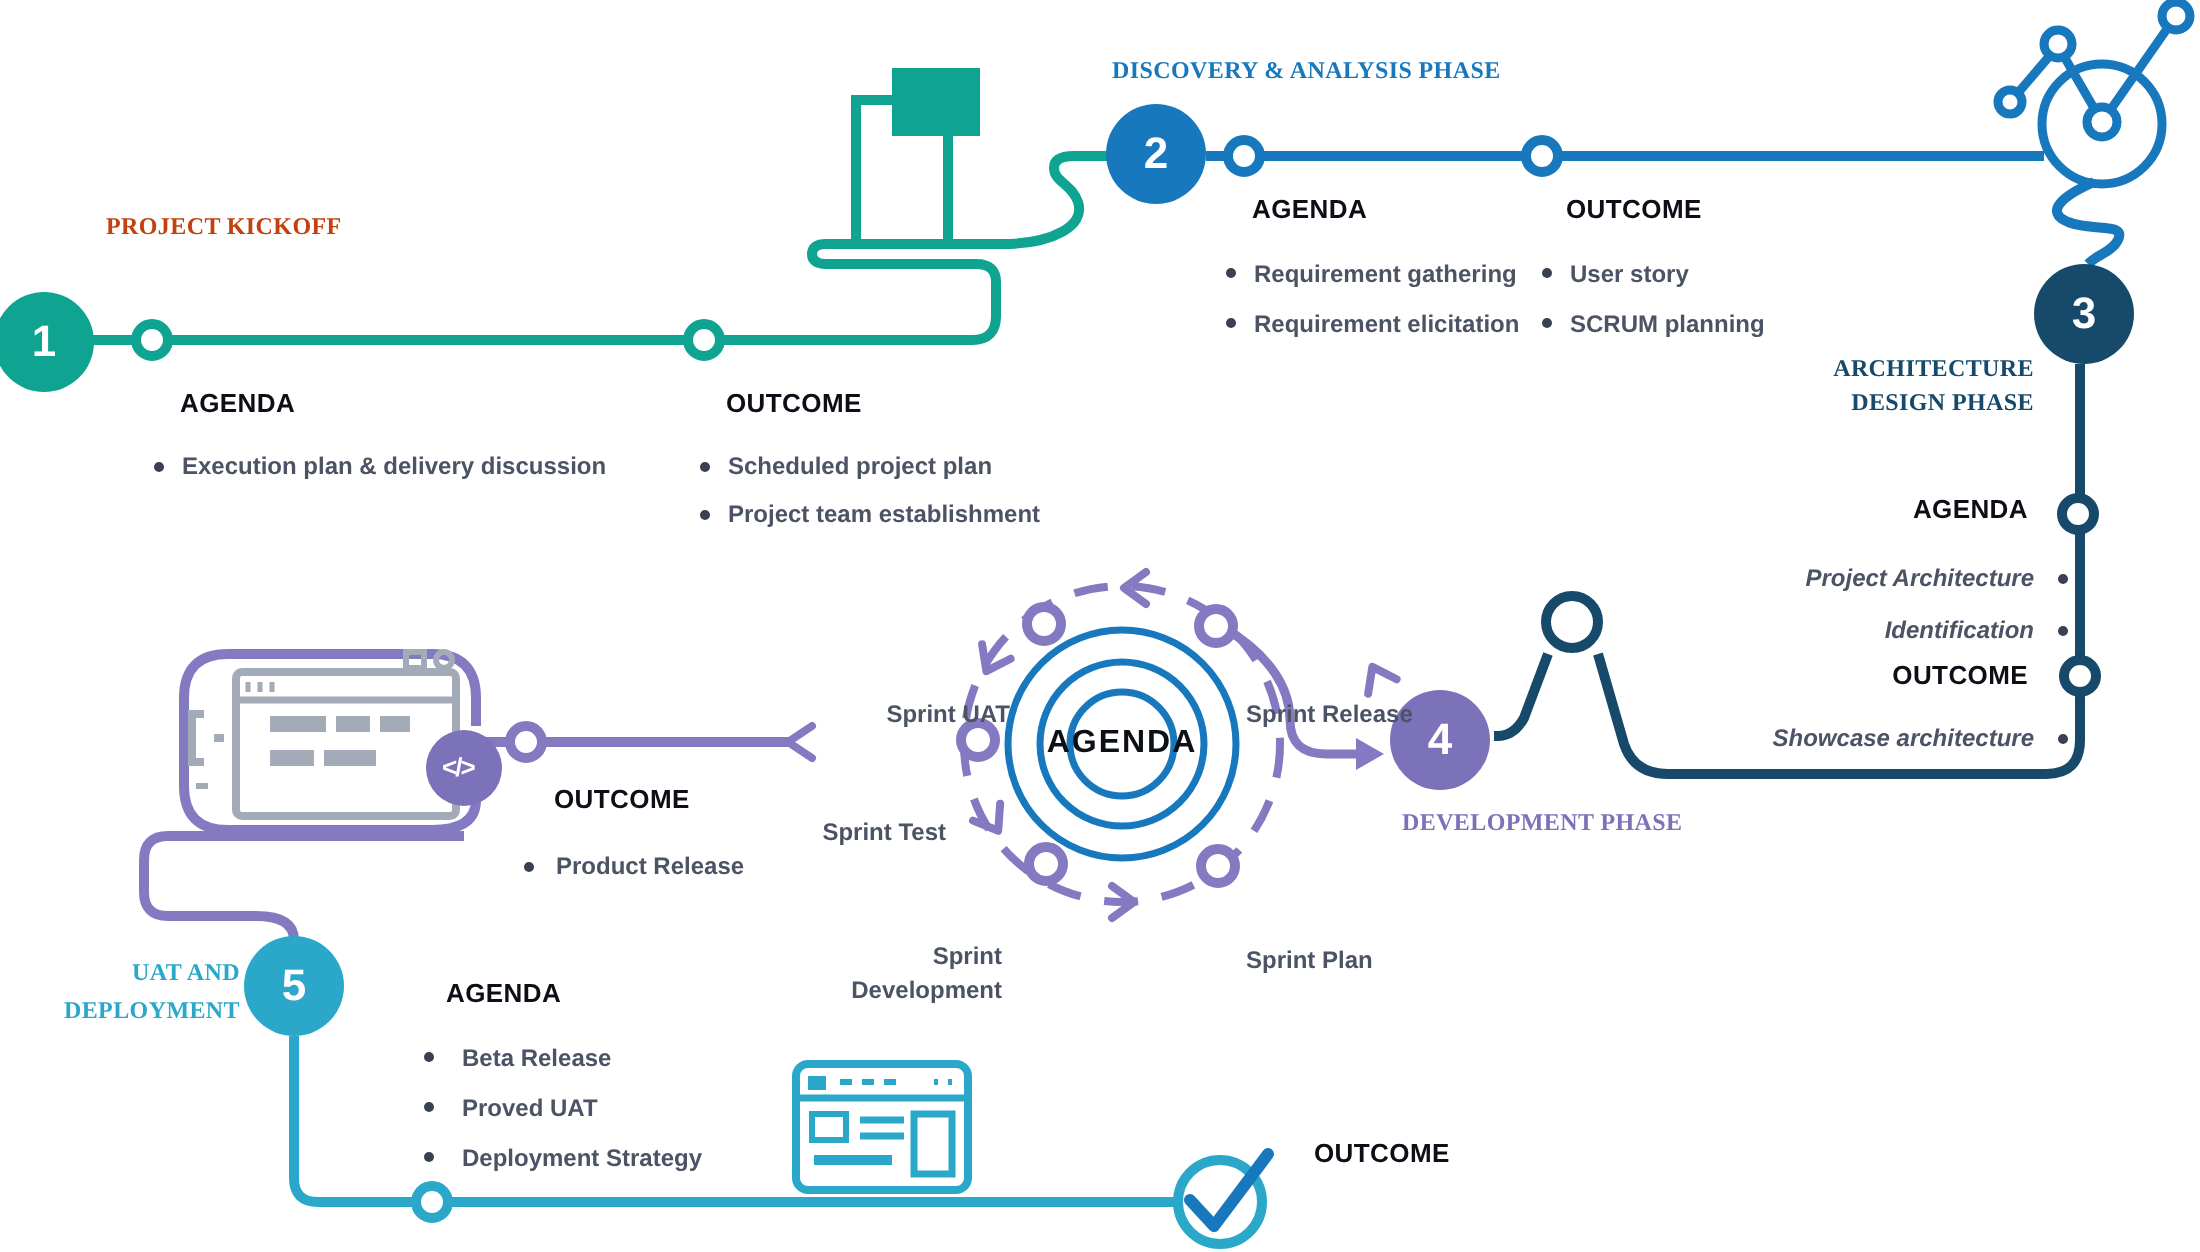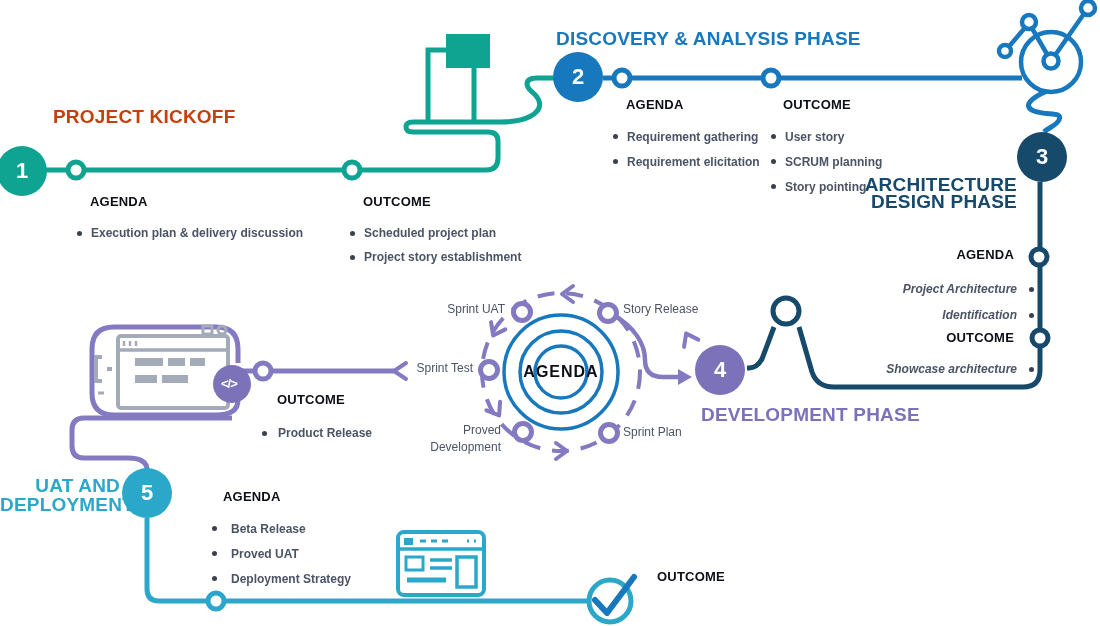--- a/index.html
+++ b/index.html
@@ -1,30 +1,30 @@
 <!DOCTYPE html>
 <html><head>
 <meta charset="utf-8">
 <style>
   html,body{margin:0;padding:0;background:#fff;}
   #stage{position:relative;width:1100px;height:626px;background:#fff;overflow:hidden;
          font-family:"Liberation Sans",sans-serif;}
   #flow-svg{position:absolute;left:0;top:0;}
   .abs{position:absolute;}
-  .phase-title{font-size:19px;font-weight:700;letter-spacing:.2px;white-space:nowrap;}
+  .phase-title{font-size:12px;font-weight:700;letter-spacing:.2px;white-space:nowrap;font-family:Liberation Serif, serif;}
   .hdr{font-size:13px;font-weight:800;color:#0c0f16;letter-spacing:.2px;}
   .item{display:flex;align-items:center;font-size:12px;font-weight:700;color:#4b5365;white-space:nowrap;}
   .item .bullet{width:5px;height:5px;border-radius:50%;background:#394050;flex:0 0 auto;}
   .ltr .item .bullet{margin-right:9px;}
   .rtl .item{justify-content:flex-end;font-style:italic;}
   .rtl .item .bullet{margin-left:12px;}
   .row-h26{height:26px;} .row-h25{height:25px;} .row-h24{height:24px;}
   .circle{position:absolute;width:50px;height:50px;border-radius:50%;color:#fff;
           font-size:22px;font-weight:700;display:flex;align-items:center;justify-content:center;}
-  .cycle-label{font-size:12px;font-weight:400;color:#4b5365;}
+  .cycle-label{font-size:12px;font-weight:700;color:#4b5365;margin-top:48px;}
   .code-glyph{position:absolute;color:#fff;font-size:13px;font-weight:800;letter-spacing:-1px;}
 </style>
 </head>
 <body>
 
 <div id="stage">
 
   <svg id="flow-svg" width="1100" height="626" viewBox="0 0 1100 626">
 
     <g stroke="#0fa392" fill="none" stroke-width="5">
@@ -170,21 +170,21 @@
   </div>
 
   <div class="abs ltr" style="left:350px;top:194px;">
     <div class="hdr" style="margin-left:13px;height:27px;">OUTCOME</div>
     <div class="item row-h24">
         <span class="bullet"></span>
         <span>Scheduled project plan</span>
       </div>
     <div class="item row-h24">
         <span class="bullet"></span>
-        <span>Project story establishment</span>
+        <span>Project team establishment</span>
       </div>
   </div>
 
   <div class="abs ltr" style="left:613px;top:97px;">
     <div class="hdr" style="margin-left:13px;height:27px;">AGENDA</div>
     <div class="item row-h25">
         <span class="bullet"></span>
         <span>Requirement gathering</span>
       </div>
     <div class="item row-h25">
@@ -195,24 +195,20 @@
 
   <div class="abs ltr" style="left:771px;top:97px;">
     <div class="hdr" style="margin-left:12px;height:27px;">OUTCOME</div>
     <div class="item row-h25">
         <span class="bullet"></span>
         <span>User story</span>
       </div>
     <div class="item row-h25">
         <span class="bullet"></span>
         <span>SCRUM planning</span>
-      </div>
-    <div class="item row-h25">
-        <span class="bullet"></span>
-        <span>Story pointing</span>
       </div>
   </div>
 
   <div class="abs rtl" style="right:66px;top:247px;width:230px;text-align:right;">
     <div class="hdr" style="margin-right:20px;height:29px;">AGENDA</div>
     <div class="item row-h26">
         <span>Project Architecture</span>
         <span class="bullet"></span>
       </div>
     <div class="item row-h26">
@@ -220,24 +216,24 @@
         <span class="bullet"></span>
       </div>
     <div class="hdr" style="margin-right:20px;height:28px;padding-top:2px;box-sizing:border-box;">OUTCOME</div>
     <div class="item row-h26">
         <span>Showcase architecture</span>
         <span class="bullet"></span>
       </div>
   </div>
 
   <div class="abs cycle-label" style="right:595px;top:302px;width:90px;text-align:right;">Sprint UAT</div>
-  <div class="abs cycle-label" style="left:623px;top:302px;">Story Release</div>
+  <div class="abs cycle-label" style="left:623px;top:302px;">Sprint Release</div>
   <div class="abs cycle-label" style="right:627px;top:361px;width:80px;text-align:right;">Sprint Test</div>
   <div class="abs cycle-label" style="left:623px;top:425px;">Sprint Plan</div>
-  <div class="abs cycle-label" style="right:599px;top:422px;width:78px;text-align:right;line-height:17px;">Proved Development</div>
+  <div class="abs cycle-label" style="right:599px;top:422px;width:78px;text-align:right;line-height:17px;">Sprint Development</div>
   <div class="abs" style="left:511px;top:363px;width:100px;text-align:center;font-size:16px;font-weight:800;color:#0c0f16;letter-spacing:1px;">AGENDA</div>
 
   <div class="abs ltr" style="left:262px;top:392px;">
     <div class="hdr" style="margin-left:15px;height:29px;">OUTCOME</div>
     <div class="item row-h24" style="--g:11px">
         <span class="bullet" style="margin-right:11px;"></span>
         <span>Product Release</span>
       </div>
   </div>
 

